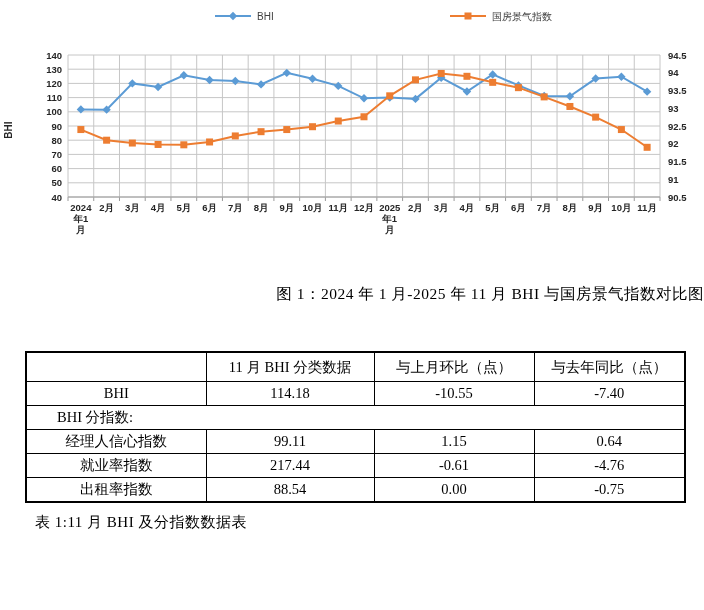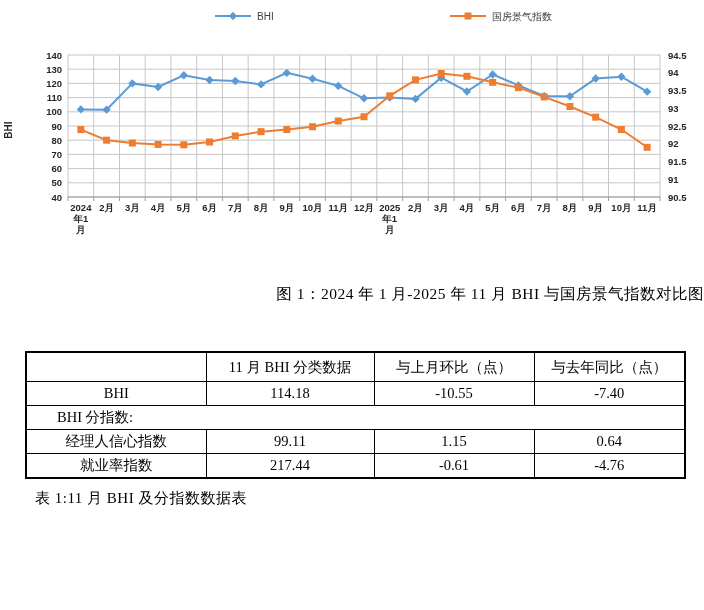--- a/index.html
+++ b/index.html
@@ -230,17 +230,23 @@
           <td>99.11</td>
           <td>1.15</td>
           <td>0.64</td>
         </tr>
         <tr>
           <td>就业率指数</td>
           <td>217.44</td>
           <td>-0.61</td>
           <td>-4.76</td>
         </tr>
+        <tr>
+          <td>出租率指数</td>
+          <td>88.54</td>
+          <td>0.00</td>
+          <td>-0.75</td>
+        </tr>
       </tbody>
   </table>
 
   <div class="tbl-caption">表 1:11 月 BHI 及分指数数据表</div>
 </div>
 
 </body></html>

